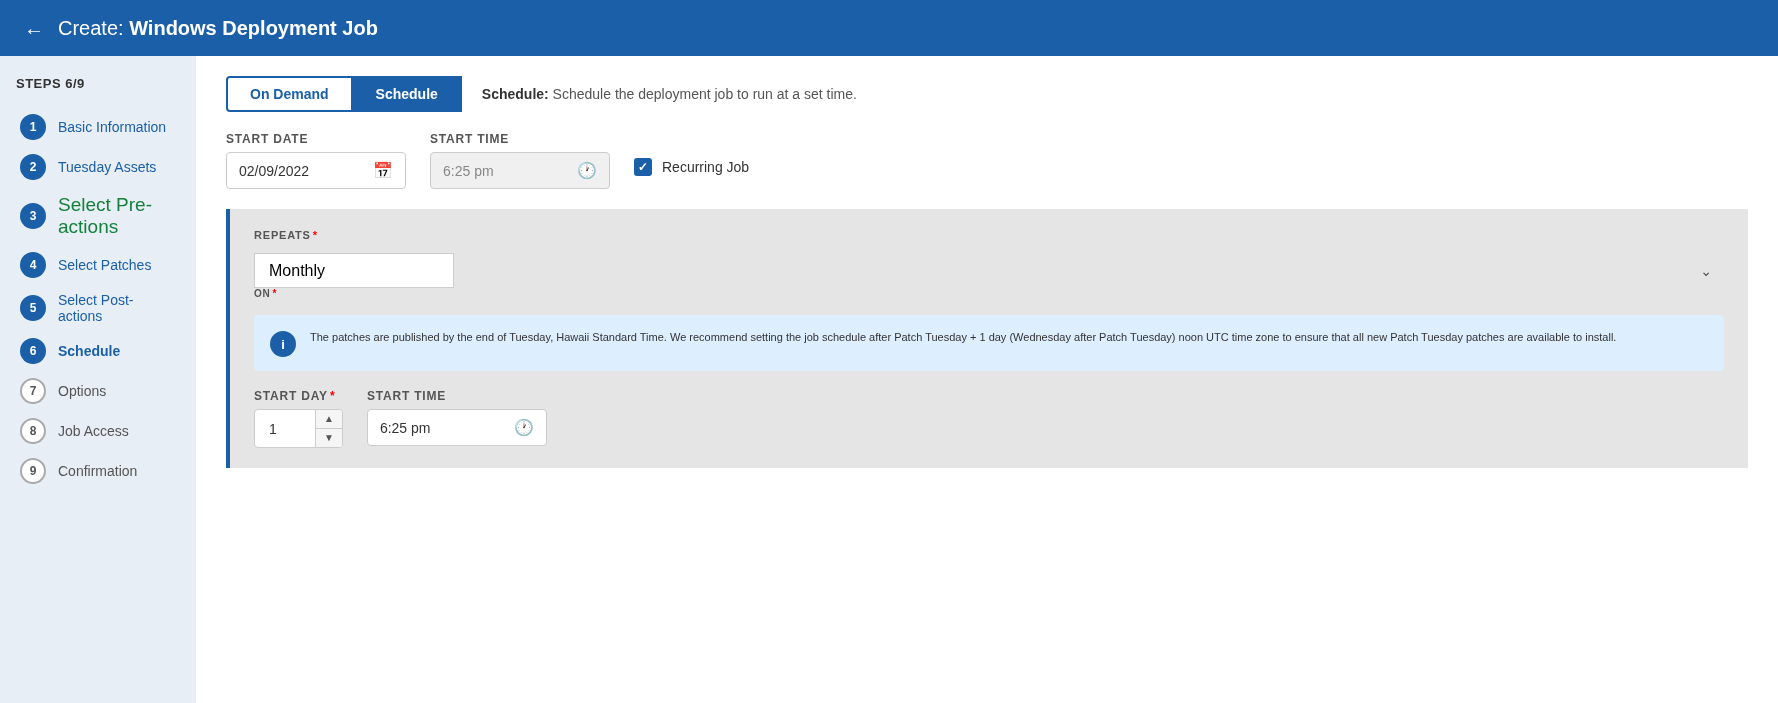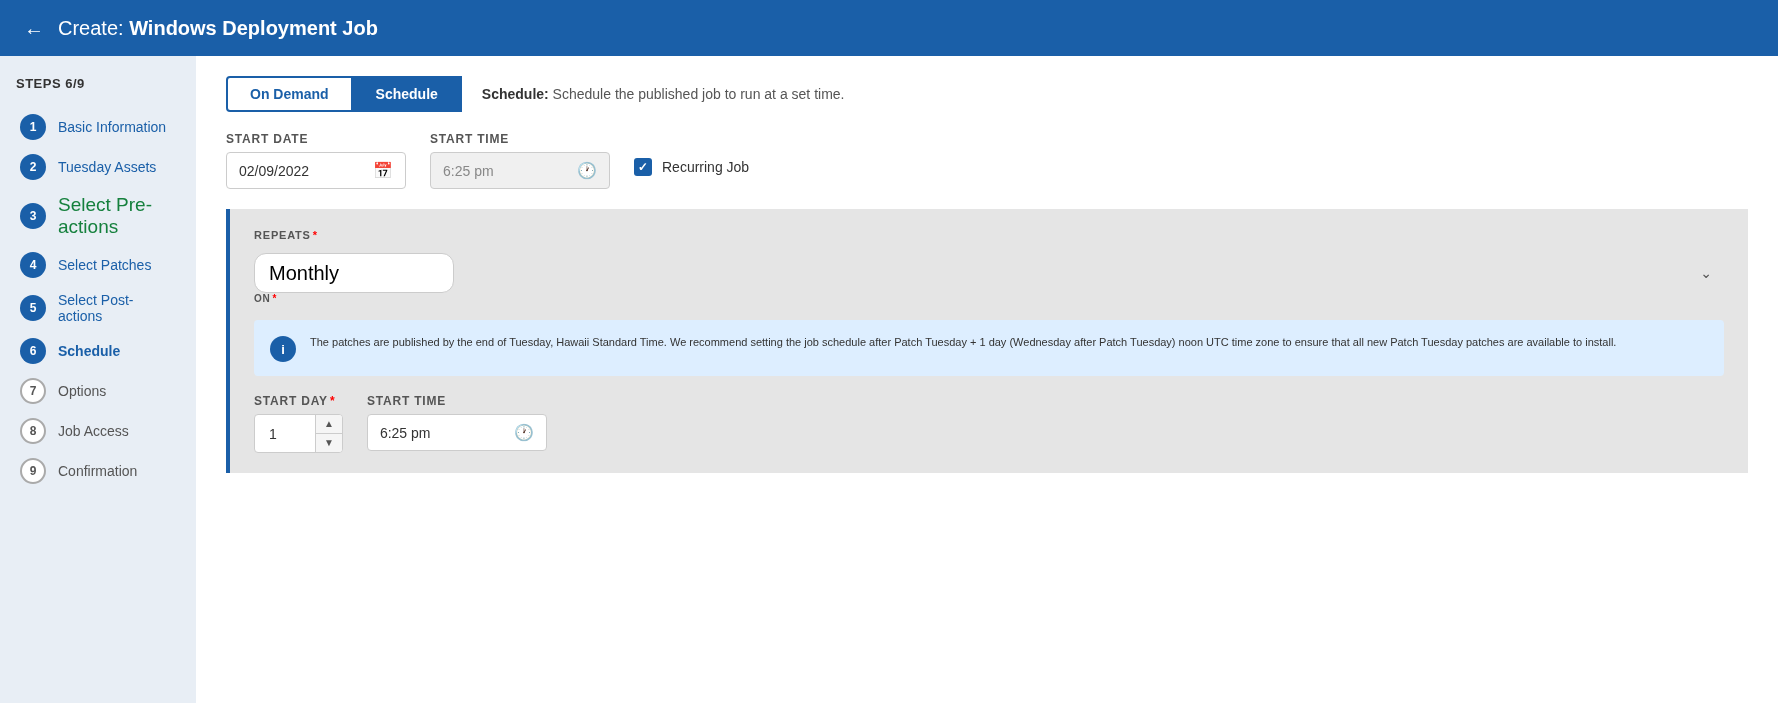--- a/index.html
+++ b/index.html
@@ -182,23 +182,23 @@
     .required-star {
       color: red;
       margin-left: 2px;
     }
     .select-wrapper {
       position: relative;
       display: inline-block;
     }
     .select-dropdown {
       border: 1px solid #ccc;
-      border-radius: 12px;
+      border-radius: 0;
       padding: 8px 40px 8px 14px;
-      font-size: 20px;
+      font-size: 16px;
       background: white;
       appearance: none;
       -webkit-appearance: none;
       cursor: pointer;
       min-width: 200px;
     }
     .select-arrow {
       position: absolute;
       right: 12px;
       top: 50%;
@@ -396,21 +396,21 @@
         </div>
       </div>
   </div>
 
   <div class="content">
 
     <div class="tab-row">
       <button class="tab-btn">On Demand</button>
       <button class="tab-btn selected">Schedule</button>
       <div class="tab-description">
-        <strong>Schedule:</strong><span> Schedule the published job to run at a set time.</span>
+        <strong>Schedule:</strong><span> Schedule the deployment job to run at a set time.</span>
       </div>
     </div>
 
     <div class="form-row">
       <div class="form-group">
         <div class="form-label">START DATE</div>
         <div class="form-input" style="min-width:180px; justify-content:space-between;">
           <span>02/09/2022</span>
           <span class="input-icon">📅</span>
         </div>

